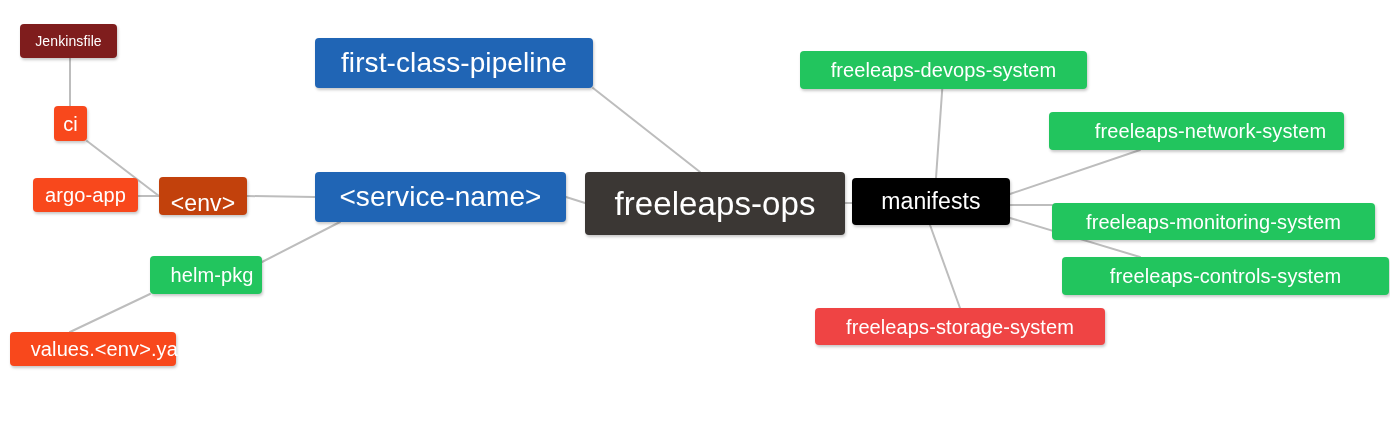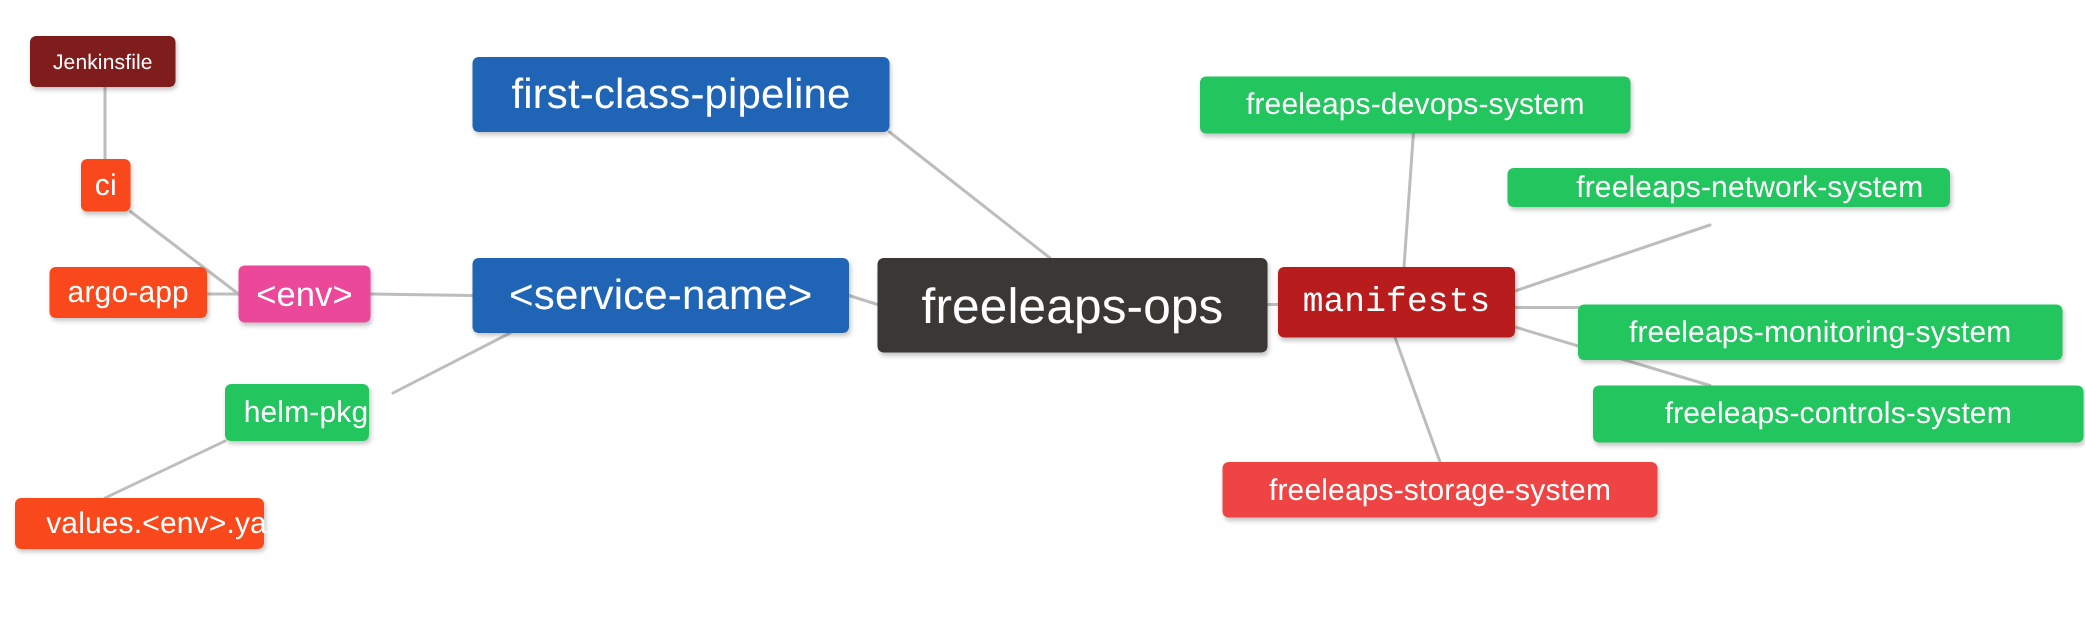--- a/index.html
+++ b/index.html
@@ -74,45 +74,45 @@
   <div id="node-layer">
       <div class="mm-node tier-tiny" style="left: 20px; top: 24px; width: 97px; height: 34px; background: #7f1d1d;">
         <span class="mm-node-label">Jenkinsfile</span>
       </div>
       <div class="mm-node tier-small" style="left: 54px; top: 106px; width: 33px; height: 35px; background: rgb(248, 72, 28);">
         <span class="mm-node-label">ci</span>
       </div>
       <div class="mm-node tier-small" style="left: 33px; top: 178px; width: 105px; height: 34px; background: rgb(248, 72, 28);">
         <span class="mm-node-label">argo-app</span>
       </div>
-      <div class="mm-node tier-mid" style="left: 159px; top: 177px; width: 88px; height: 38px; background: #ec4899;">
+      <div class="mm-node tier-mid" style="left: 159px; top: 177px; width: 88px; height: 38px; background: #c2410c; align-items: flex-end;">
         <span class="mm-node-label">&lt;env&gt;</span>
       </div>
-      <div class="mm-node tier-leaf" style="left: 150px; top: 256px; width: 96px; height: 38px; background: rgb(34, 197, 94); padding-left: 12px;">
+      <div class="mm-node tier-leaf" style="left: 150px; top: 256px; width: 112px; height: 38px; background: rgb(34, 197, 94); padding-left: 12px;">
         <span class="mm-node-label">helm-pkg</span>
       </div>
       <div class="mm-node tier-small" style="left: 10px; top: 332px; width: 166px; height: 34px; background: rgb(248, 72, 28); padding-left: 44px;">
         <span class="mm-node-label">values.&lt;env&gt;.yaml</span>
       </div>
       <div class="mm-node tier-major" style="left: 315px; top: 38px; width: 278px; height: 50px; background: rgb(32, 101, 181);">
         <span class="mm-node-label">first-class-pipeline</span>
       </div>
       <div class="mm-node tier-major" style="left: 315px; top: 172px; width: 251px; height: 50px; background: rgb(32, 101, 181);">
         <span class="mm-node-label">&lt;service-name&gt;</span>
       </div>
       <div class="mm-node tier-root" style="left: 585px; top: 172px; width: 260px; height: 63px; background: rgb(59, 55, 52);">
         <span class="mm-node-label">freeleaps-ops</span>
       </div>
-      <div class="mm-node tier-mid" style="left: 852px; top: 178px; width: 158px; height: 47px; background: #b91c1c; font-family: Liberation Mono, monospace;">
+      <div class="mm-node tier-mid" style="left: 852px; top: 178px; width: 158px; height: 47px; background: #000000;">
         <span class="mm-node-label">manifests</span>
       </div>
       <div class="mm-node tier-leaf" style="left: 800px; top: 26px; width: 287px; height: 38px; background: rgb(34, 197, 94); margin-top: 25px;">
         <span class="mm-node-label">freeleaps-devops-system</span>
       </div>
-      <div class="mm-node tier-leaf" style="left: 1005px; top: 112px; width: 295px; height: 26px; background: rgb(34, 197, 94); padding-left: 28px;">
+      <div class="mm-node tier-leaf" style="left: 1049px; top: 112px; width: 295px; height: 38px; background: rgb(34, 197, 94); padding-left: 28px;">
         <span class="mm-node-label">freeleaps-network-system</span>
       </div>
       <div class="mm-node tier-leaf" style="left: 1052px; top: 187px; width: 323px; height: 37px; background: rgb(34, 197, 94); margin-top: 16px;">
         <span class="mm-node-label">freeleaps-monitoring-system</span>
       </div>
       <div class="mm-node tier-leaf" style="left: 1062px; top: 257px; width: 327px; height: 38px; background: rgb(34, 197, 94);">
         <span class="mm-node-label">freeleaps-controls-system</span>
       </div>
       <div class="mm-node tier-leaf" style="left: 815px; top: 308px; width: 290px; height: 37px; background: #ef4444;">
         <span class="mm-node-label">freeleaps-storage-system</span>

